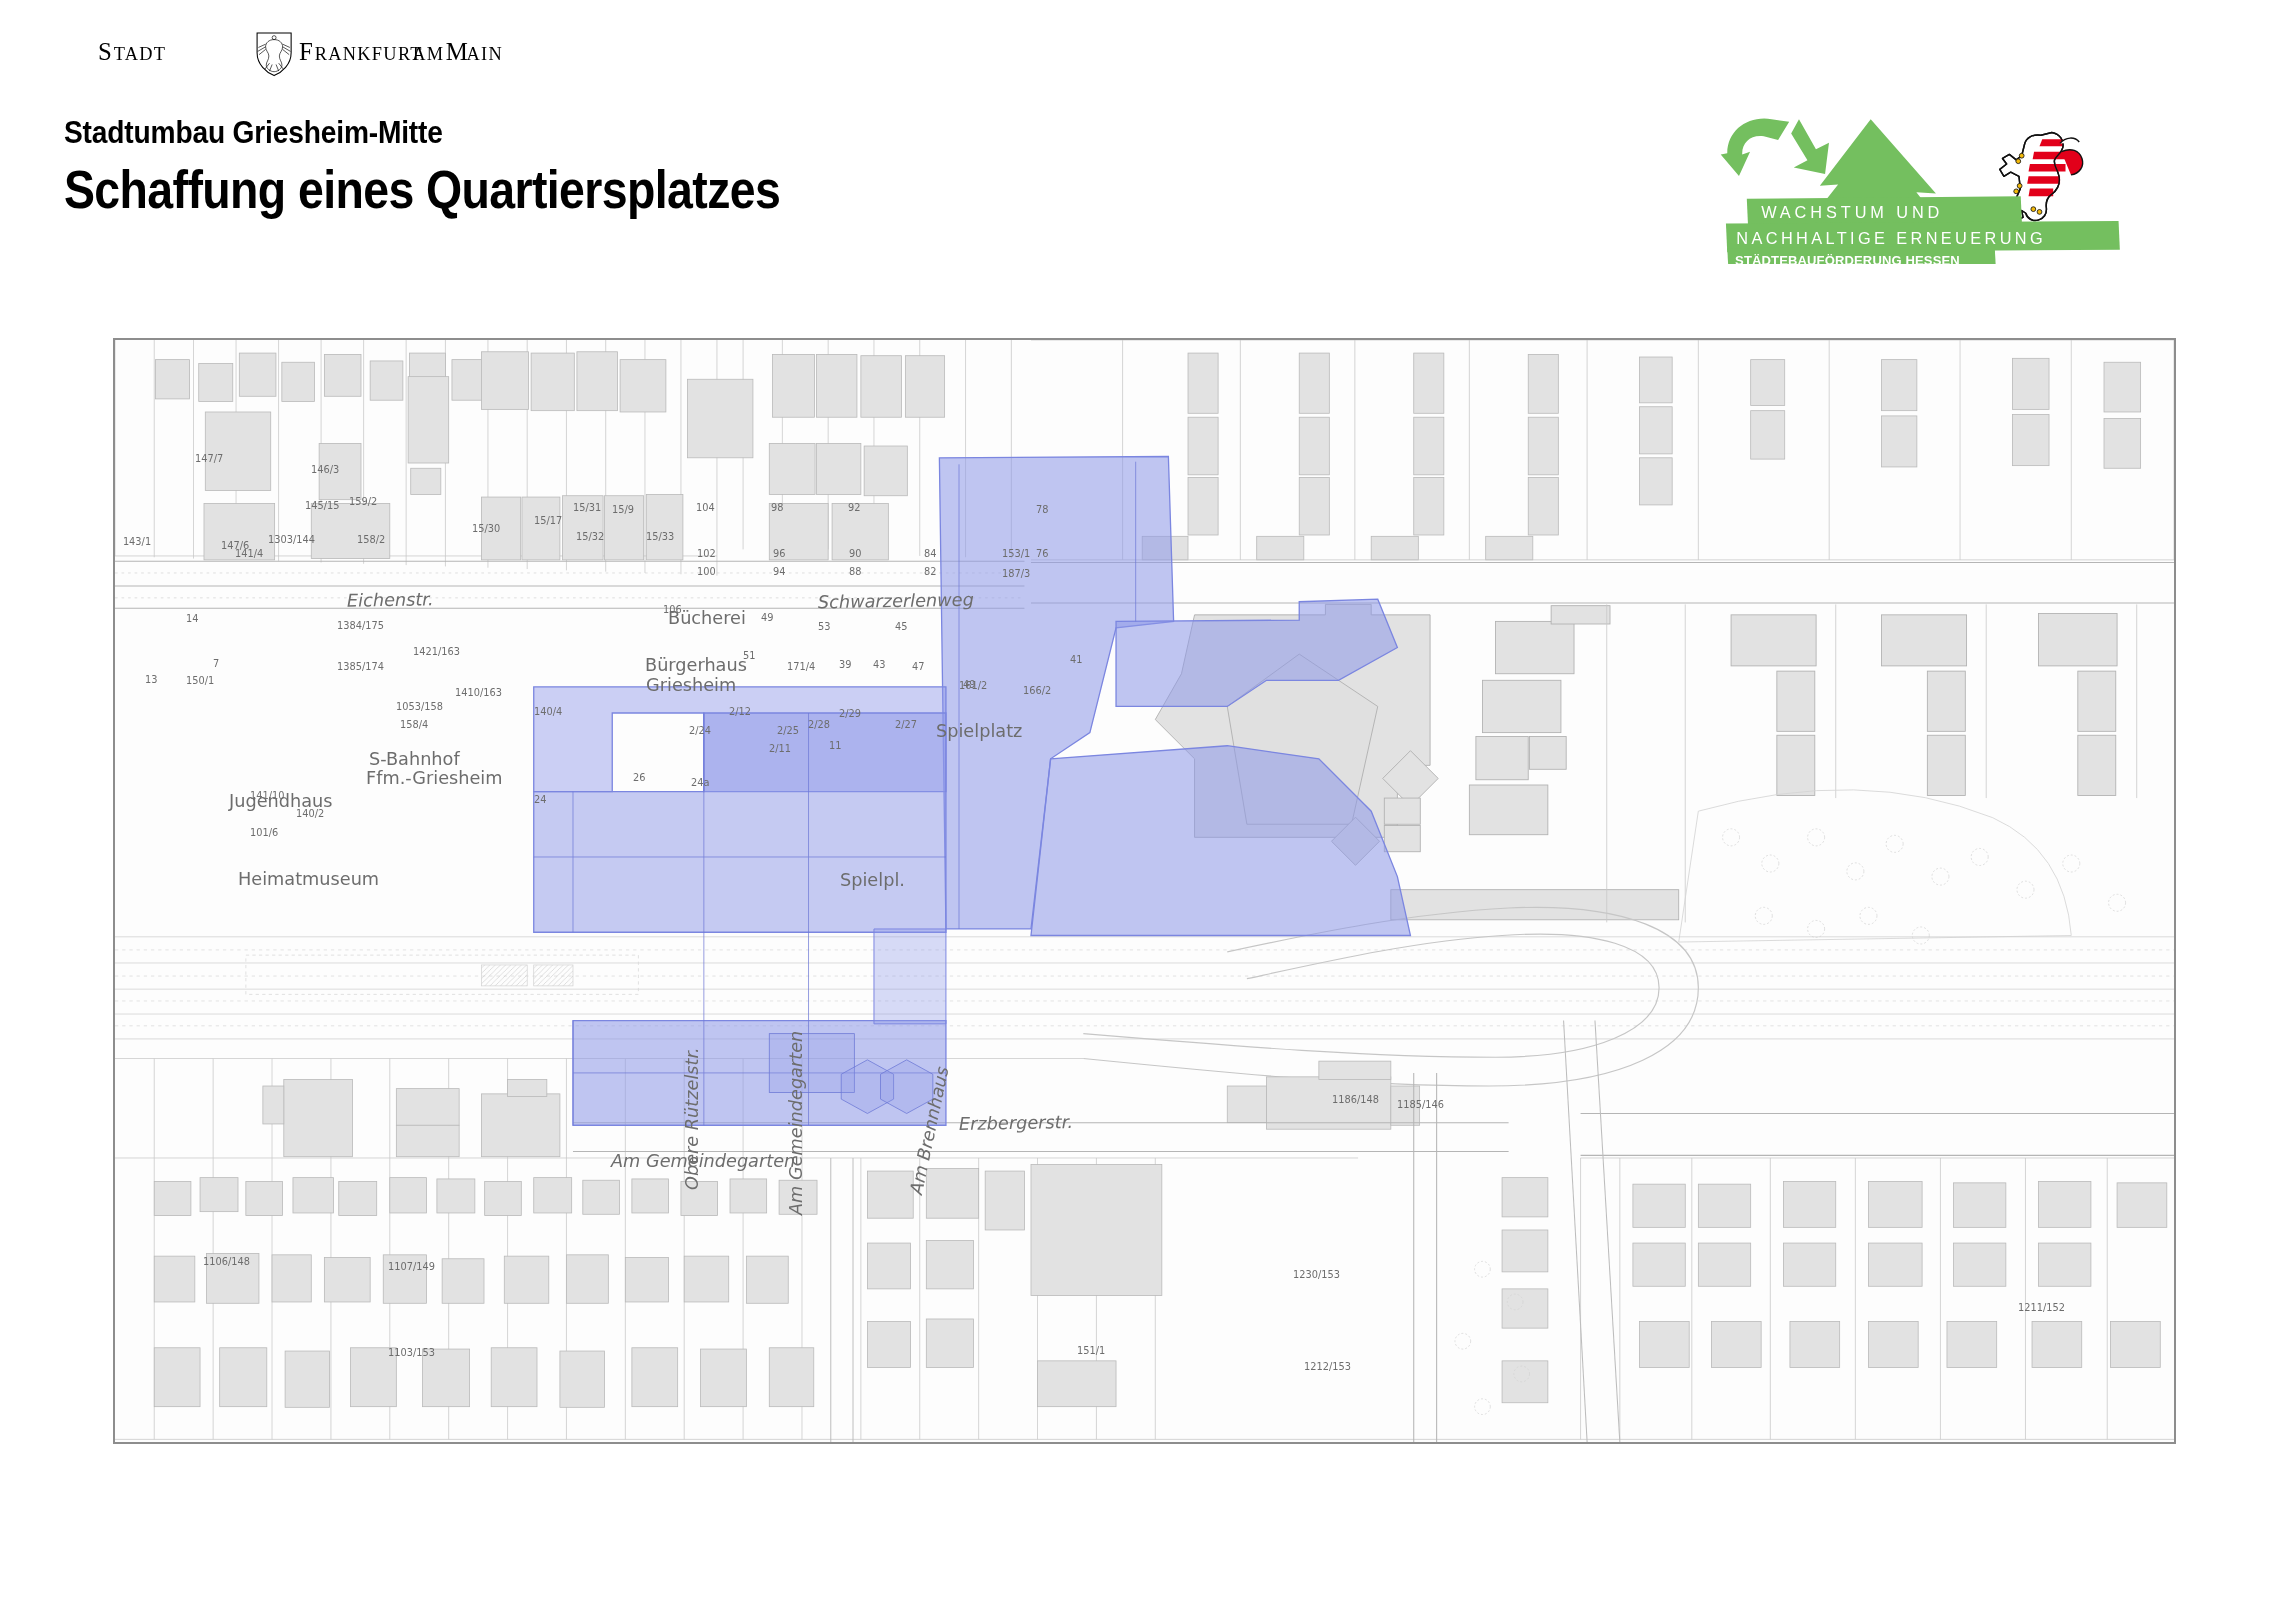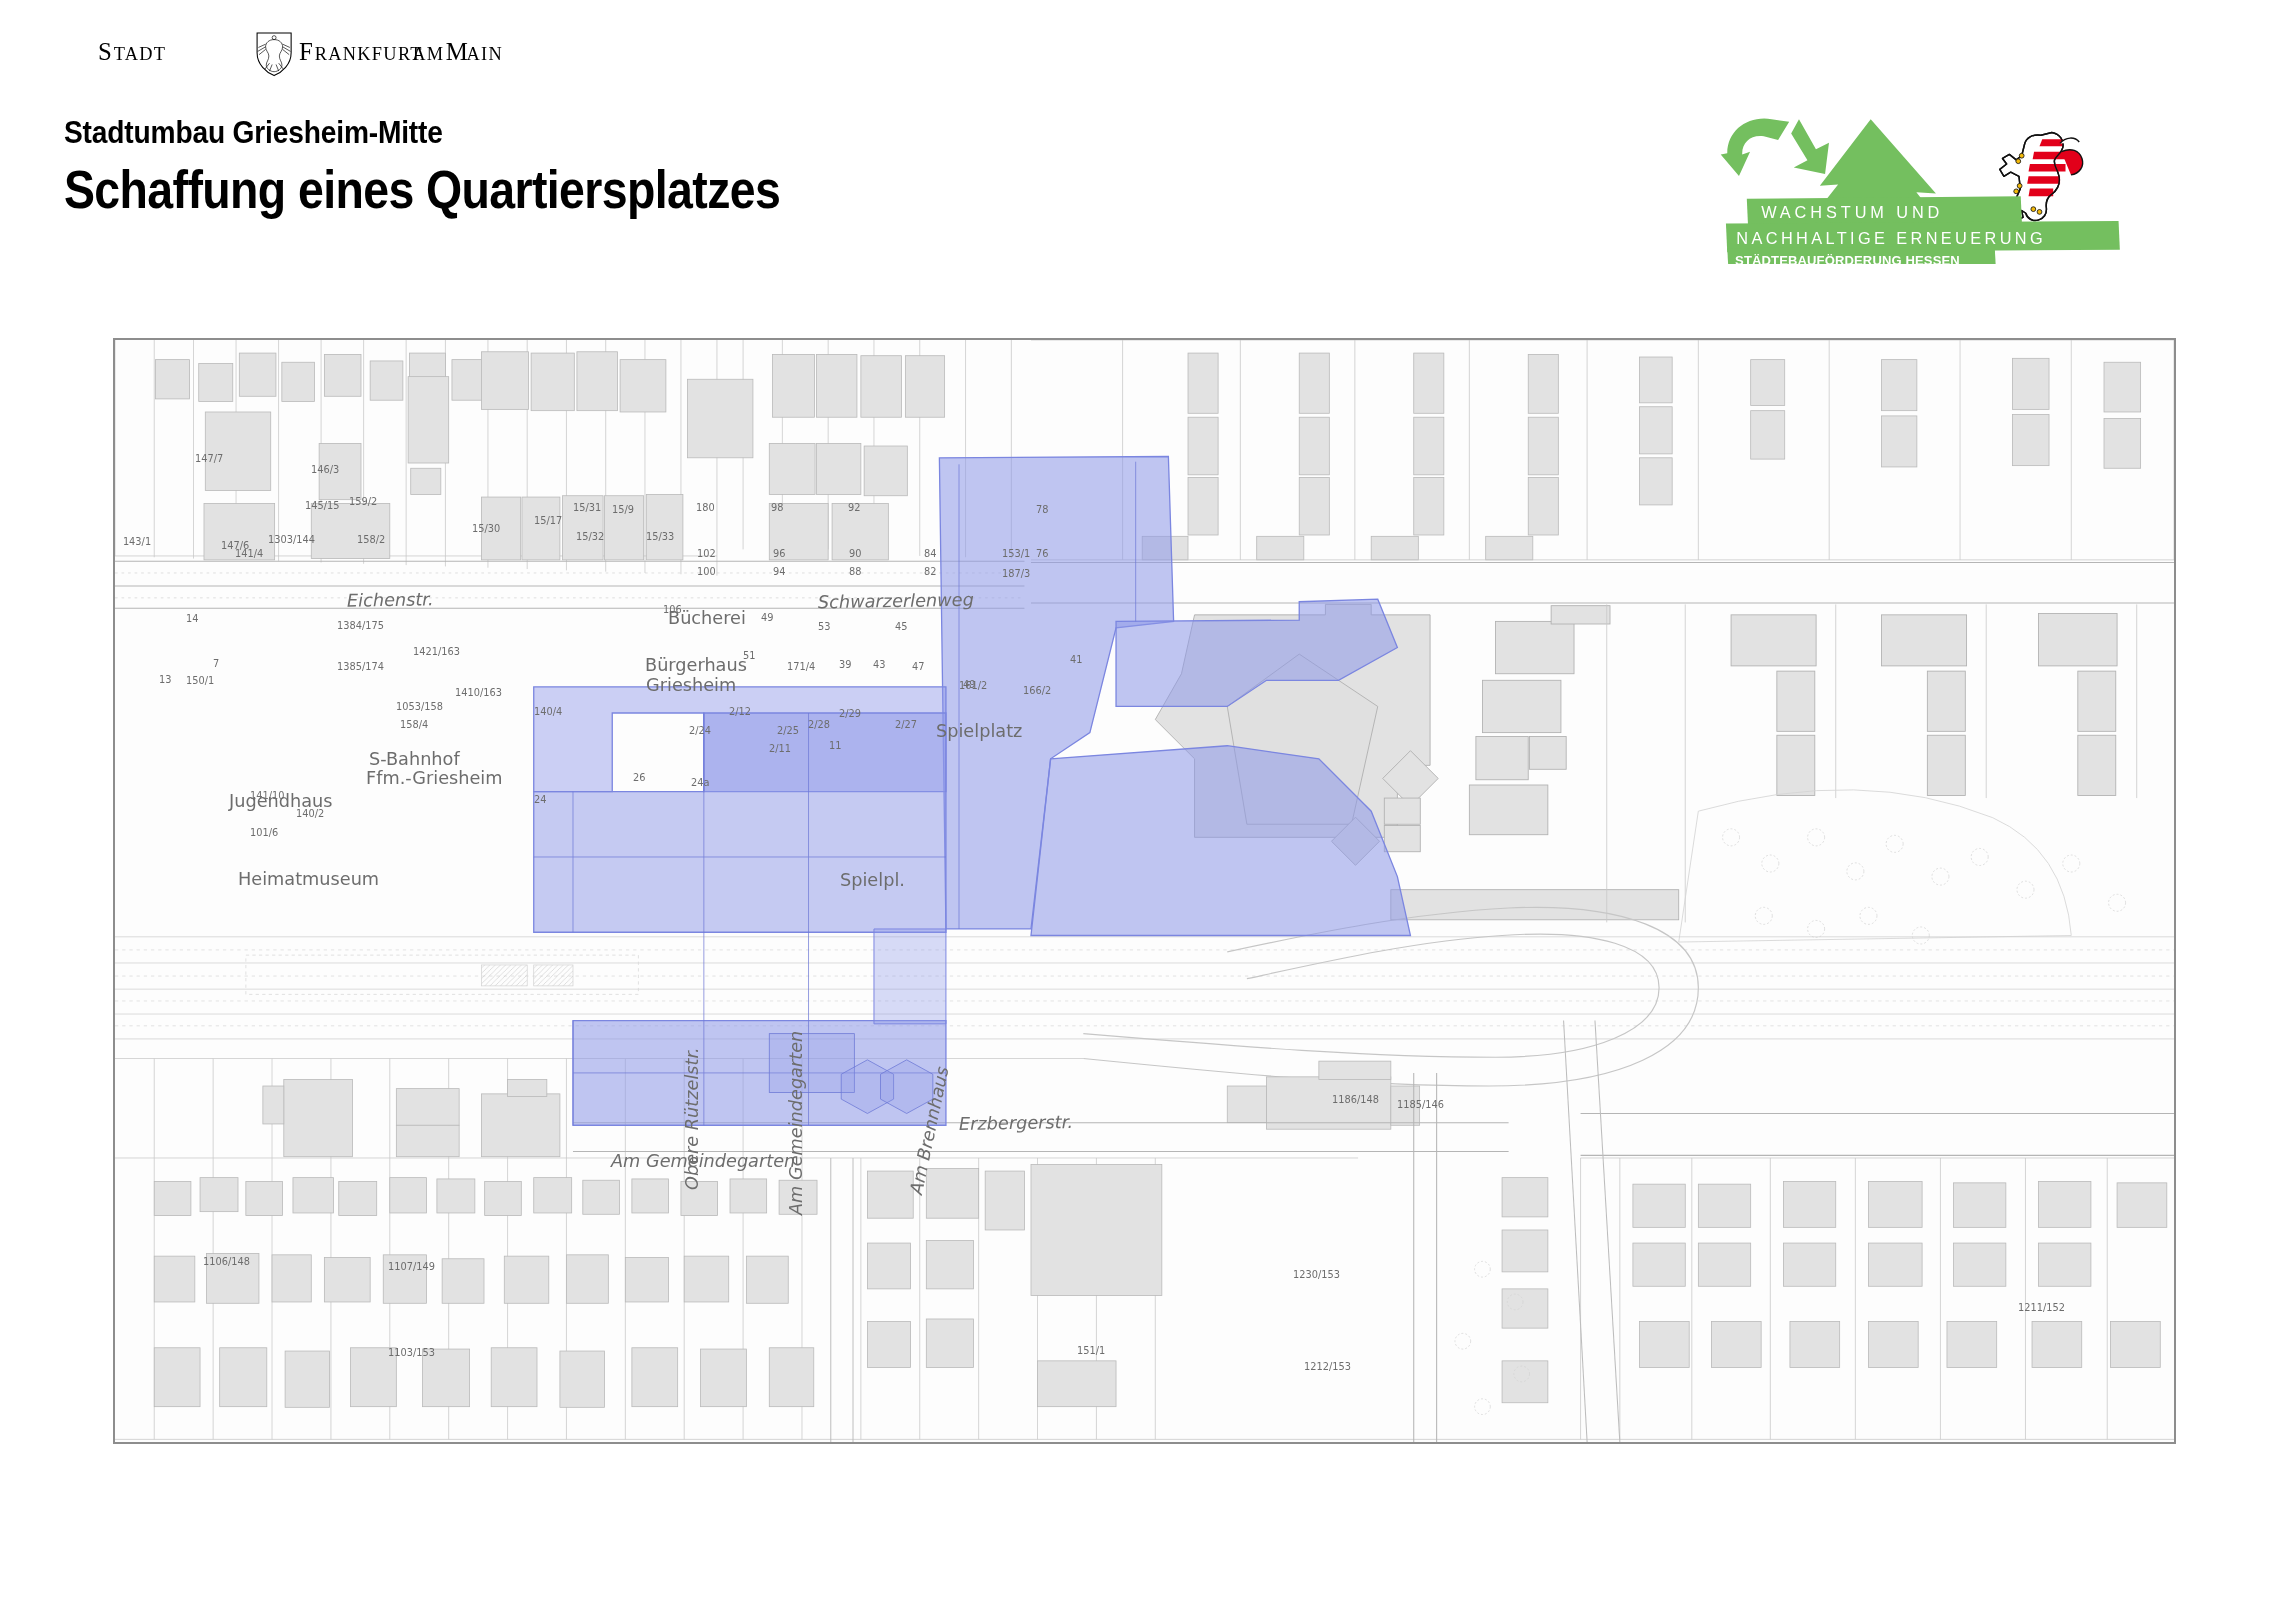--- a/index.html
+++ b/index.html
@@ -473,21 +473,21 @@
     <div class="mlabel place" style="left:553px;top:268px">Bücherei</div>
     <div class="mlabel place" style="left:530px;top:315px">Bürgerhaus</div>
     <div class="mlabel place" style="left:531px;top:335px">Griesheim</div>
     <div class="mlabel place" style="left:254px;top:409px">S-Bahnhof</div>
     <div class="mlabel place" style="left:251px;top:428px">Ffm.-Griesheim</div>
     <div class="mlabel place" style="left:114px;top:451px">Jugendhaus</div>
     <div class="mlabel place" style="left:123px;top:529px">Heimatmuseum</div>
     <div class="mlabel place" style="left:821px;top:381px">Spielplatz</div>
     <div class="mlabel place" style="left:725px;top:530px">Spielpl.</div>
 
-    <div class="mlabel num" style="left:581px;top:162px">180</div>
+    <div class="mlabel num" style="left:581px;top:162px">104</div>
     <div class="mlabel num" style="left:656px;top:162px">98</div>
     <div class="mlabel num" style="left:733px;top:162px">92</div>
     <div class="mlabel num" style="left:921px;top:164px">78</div>
     <div class="mlabel num" style="left:921px;top:208px">76</div>
     <div class="mlabel num" style="left:497px;top:164px">15/9</div>
     <div class="mlabel num" style="left:357px;top:183px">15/30</div>
     <div class="mlabel num" style="left:419px;top:175px">15/17</div>
     <div class="mlabel num" style="left:461px;top:191px">15/32</div>
     <div class="mlabel num" style="left:531px;top:191px">15/33</div>
     <div class="mlabel num" style="left:458px;top:162px">15/31</div>
@@ -517,21 +517,21 @@
     <div class="mlabel num" style="left:724px;top:368px">2/29</div>
     <div class="mlabel num" style="left:780px;top:379px">2/27</div>
     <div class="mlabel num" style="left:693px;top:379px">2/28</div>
     <div class="mlabel num" style="left:614px;top:366px">2/12</div>
     <div class="mlabel num" style="left:574px;top:385px">2/24</div>
     <div class="mlabel num" style="left:662px;top:385px">2/25</div>
     <div class="mlabel num" style="left:654px;top:403px">2/11</div>
     <div class="mlabel num" style="left:714px;top:400px">11</div>
     <div class="mlabel num" style="left:71px;top:273px">14</div>
     <div class="mlabel num" style="left:98px;top:318px">7</div>
-    <div class="mlabel num" style="left:44px;top:334px">13</div>
+    <div class="mlabel num" style="left:30px;top:334px">13</div>
     <div class="mlabel num" style="left:71px;top:335px">150/1</div>
     <div class="mlabel num" style="left:222px;top:280px">1384/175</div>
     <div class="mlabel num" style="left:222px;top:321px">1385/174</div>
     <div class="mlabel num" style="left:298px;top:306px">1421/163</div>
     <div class="mlabel num" style="left:340px;top:347px">1410/163</div>
     <div class="mlabel num" style="left:281px;top:361px">1053/158</div>
     <div class="mlabel num" style="left:285px;top:379px">158/4</div>
     <div class="mlabel num" style="left:234px;top:156px">159/2</div>
     <div class="mlabel num" style="left:242px;top:194px">158/2</div>
     <div class="mlabel num" style="left:153px;top:194px">1303/144</div>

